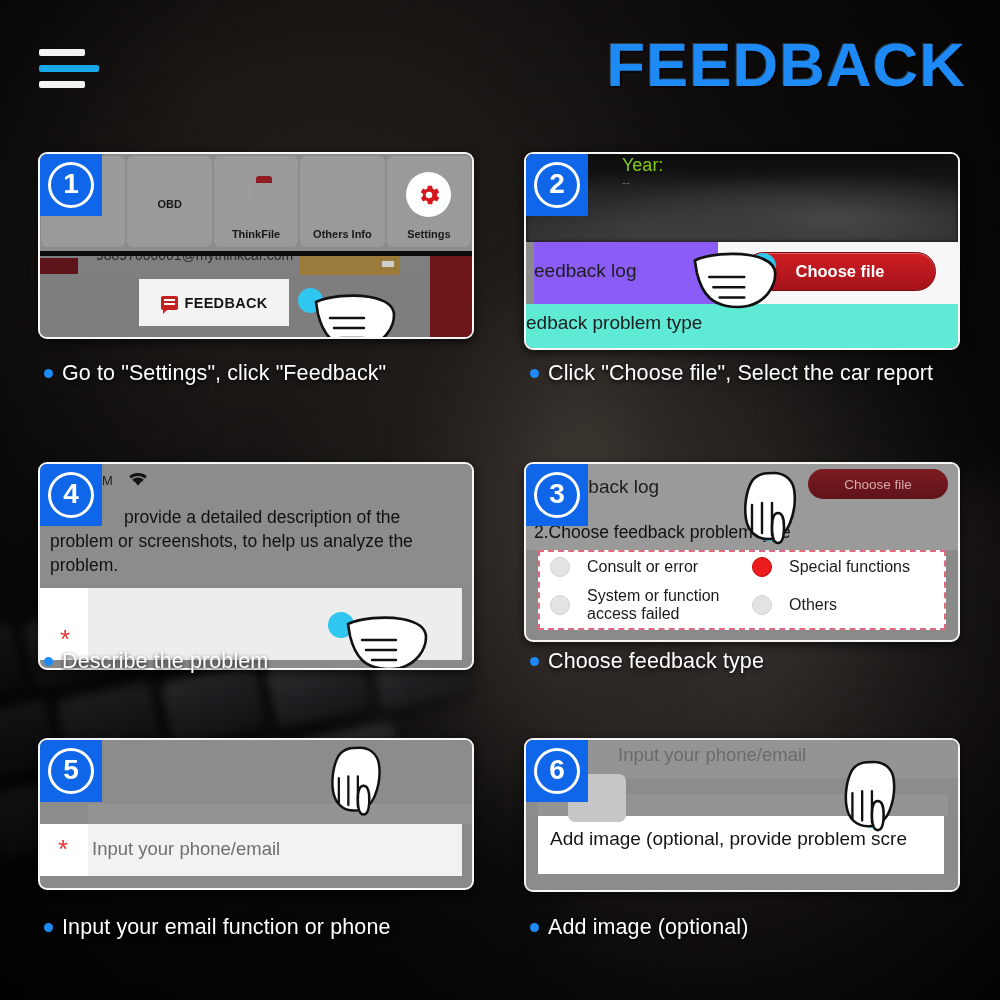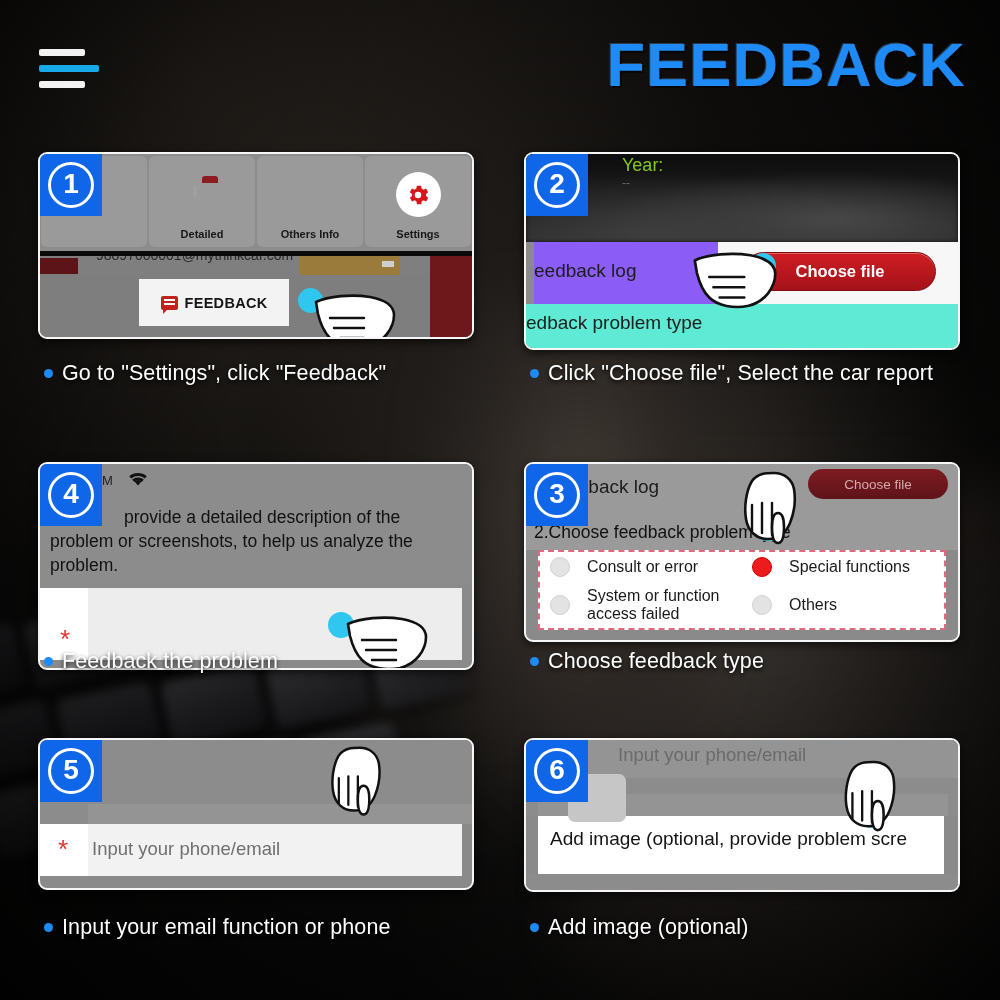--- a/index.html
+++ b/index.html
@@ -284,22 +284,25 @@
 
   <div class="step" style="left:38px; top:152px;">
     <div class="card">
       <div class="badge">
         <div class="ring">1</div>
       </div>
 
       <div class="c1-top">
         <div class="c1-tile"></div>
         <div class="c1-tile">
+          <span class="obd-lbl">OBD</span>
+        </div>
+        <div class="c1-tile">
           <span class="ico"><span class="folder"></span></span>
-          <span class="tl">Detailed</span>
+          <span class="tl">ThinkFile</span>
         </div>
         <div class="c1-tile">
           <span class="tl">Others Info</span>
         </div>
         <div class="c1-tile">
           <span class="ico" style="top:16px">
             <span class="gearcircle">
               <svg width="26" height="26" viewBox="0 0 24 24" aria-hidden="true">
                 <path fill="#d4181c" d="M19.4 13a7.6 7.6 0 0 0 0-2l2-1.5-2-3.4-2.4 1a7.5 7.5 0 0 0-1.7-1l-.4-2.6H10.9l-.4 2.6c-.6.2-1.2.6-1.7 1l-2.4-1-2 3.4L6.5 11a7.6 7.6 0 0 0 0 2l-2 1.5 2 3.4 2.4-1c.5.4 1.1.8 1.7 1l.4 2.6h4l.4-2.6c.6-.2 1.2-.6 1.7-1l2.4 1 2-3.4-2.1-1.5ZM12 15a3 3 0 1 1 0-6 3 3 0 0 1 0 6Z"></path>
               </svg>
@@ -393,21 +396,21 @@
         <span class="star">*</span>
         <span class="inner"></span>
         <div class="tapdot" style="left:288px; top:24px; width:26px; height:26px;"></div>
         <svg class="hand" style="left:300px; top:22px;" width="92" height="64" viewBox="0 0 92 64">
           <path d="M8 14 C20 8, 44 6, 62 9 C78 12, 86 18, 86 27 C86 40, 76 54, 60 58 C46 61, 30 58, 22 50 C16 44, 12 34, 10 26 Z" fill="#ffffff" stroke="#111" stroke-width="2.6" stroke-linejoin="round"></path>
           <path d="M22 30 L56 30 M26 40 L56 40 M32 50 L56 50" stroke="#111" stroke-width="2.4" stroke-linecap="round" fill="none"></path>
         </svg>
       </div>
     </div>
     <div class="caption" style="left:6px; top:184px;">
-      <span class="dot"></span><span class="ctext">Feedback the problem</span>
+      <span class="dot"></span><span class="ctext">Describe the problem</span>
     </div>
   </div>
 
   <div class="step" style="left:524px; top:462px;">
     <div class="card">
       <div class="badge">
         <div class="ring">3</div>
       </div>
 
       <div class="c3-row1">

